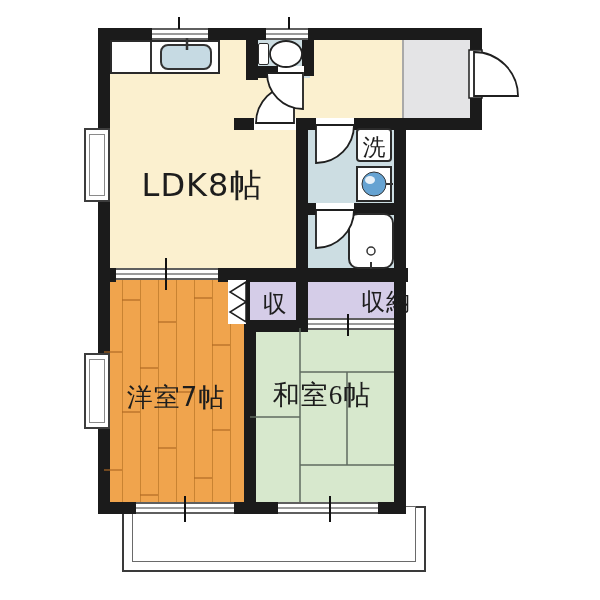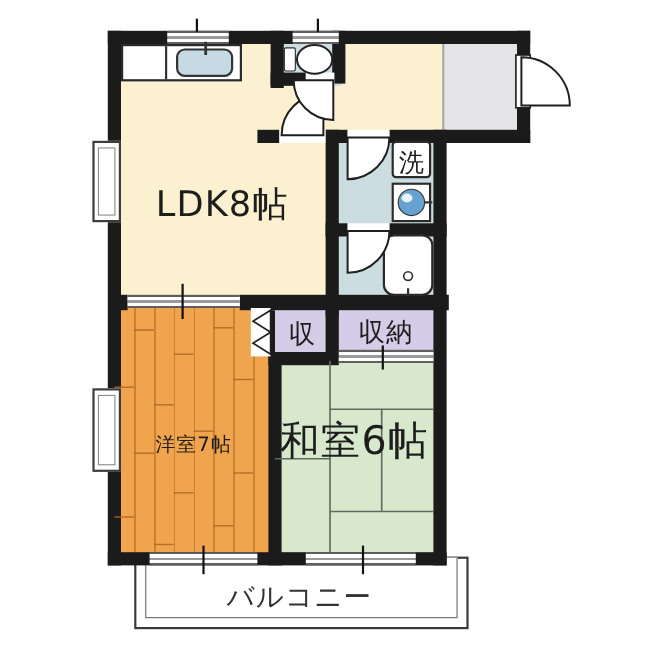--- a/index.html
+++ b/index.html
@@ -140,20 +140,19 @@
 
     <circle cx="374" cy="184" r="12" fill="var(--basin-blue)" stroke="#333" stroke-width="1"></circle>
     <ellipse cx="370" cy="180" rx="5" ry="4" fill="rgba(255,255,255,0.85)"></ellipse>
     <line x1="386" y1="184" x2="393" y2="184" stroke="#333" stroke-width="2"></line>
 
     <circle cx="371" cy="251" r="4" fill="#fff" stroke="#333" stroke-width="1.5"></circle>
     <line x1="371" y1="262" x2="371" y2="269" stroke="#333" stroke-width="2"></line>
   </svg>
 
   <div class="label" style="left:102px;top:164px;width:200px;font-size:32px;">LDK8帖</div>
-  <div class="label" style="left:76px;top:392px;width:200px;font-size:18px;">洋室7帖</div>
-  <div class="label" style="left:222px;top:377px;width:200px;font-size:36px;">和室6帖</div>
+  <div class="label" style="left:76px;top:380px;width:200px;font-size:26px;">洋室7帖</div>
+  <div class="label" style="left:222px;top:377px;width:200px;font-size:27px;font-family:Liberation Serif, serif;">和室6帖</div>
   <div class="label" style="left:246px;top:288px;width:58px;font-size:24px;">収</div>
-  <div class="label" style="left:291px;top:286px;width:120px;font-size:24px;">収納</div>
+  <div class="label" style="left:291px;top:286px;width:120px;font-size:24px;text-align:right;">収納</div>
   <div class="label" style="left:356px;top:132px;width:36px;font-size:23px;letter-spacing:0;">洗</div>
-  <div class="label" style="left:152px;top:526px;width:240px;font-size:25px;color:#333;">バルコニー</div>
 
 </div>
 
 </body></html>

